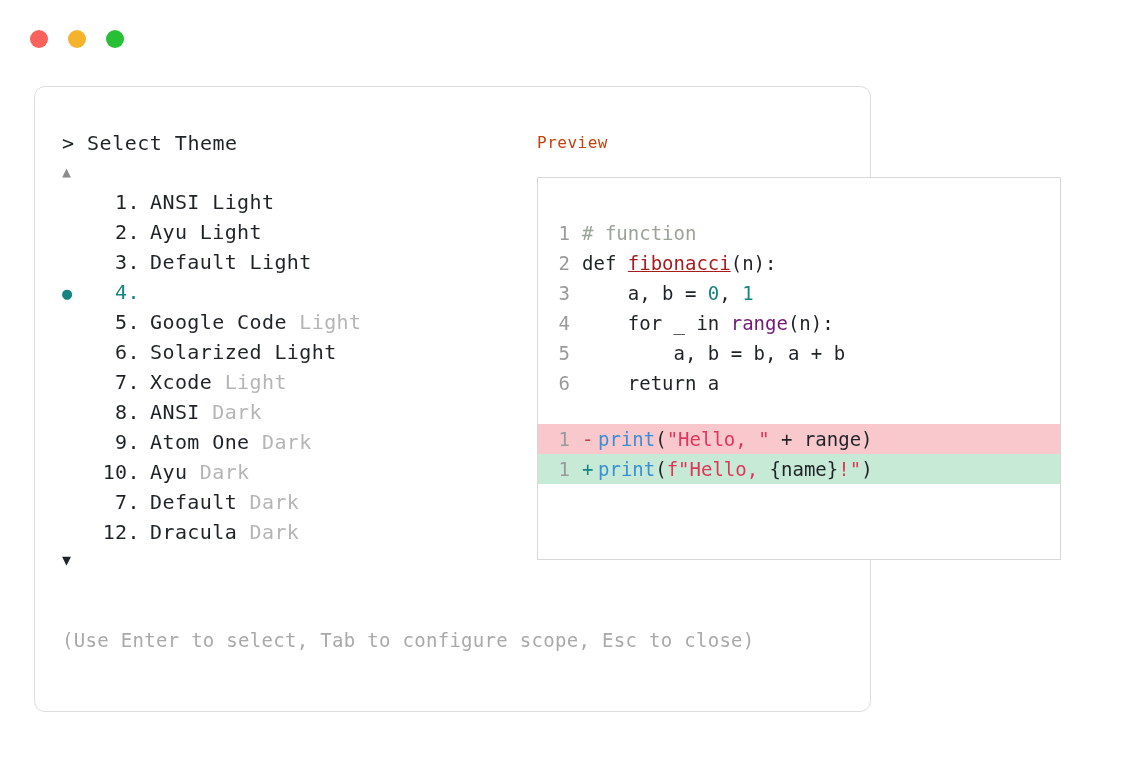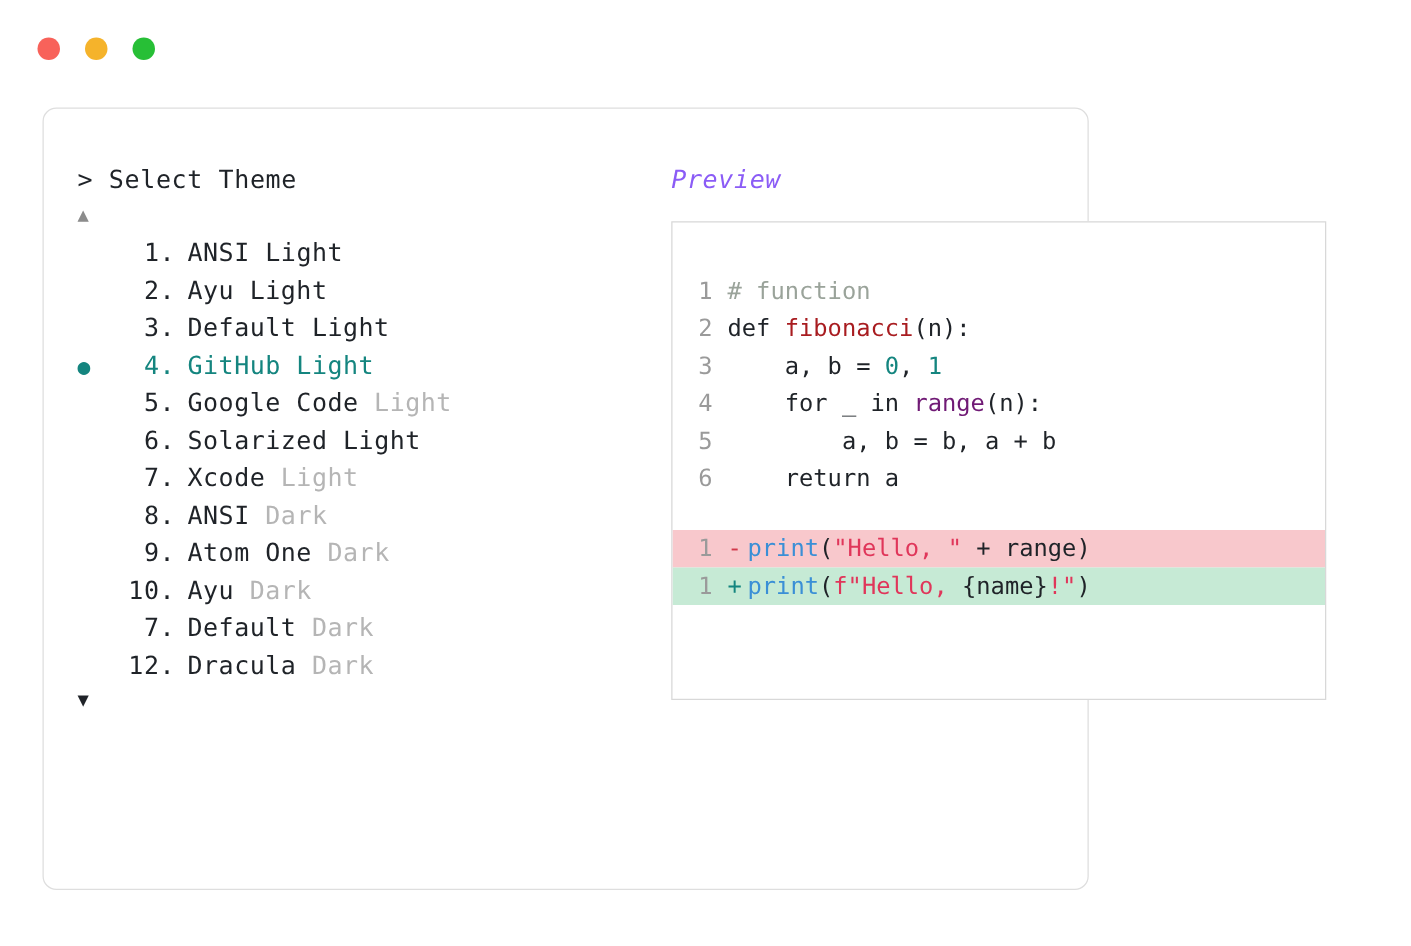--- a/index.html
+++ b/index.html
@@ -122,26 +122,25 @@
   }
 
   
   .right-col {
     position: absolute;
     left: 502px;
     top: 44px;
     width: 530px;
   }
   .preview-title {
-    font-size: 20px;
-    color: #8b5cf6;
+    font-size: 16px;
+    color: #c2410c;
     letter-spacing: 0.5px;
     line-height: 24px;
     white-space: pre;
-    font-style: italic;
   }
 
   .preview-box {
     margin-top: 22px;
     width: 524px;
     height: 383px;
     box-sizing: border-box;
     border: 1px solid #d8d8d8;
     background: #ffffff;
     position: relative;
@@ -178,21 +177,21 @@
   
   .diff-line { padding-left: 8px; }
   .diff-del  { background: #f8c8cc; }
   .diff-add  { background: #c6ead5; }
   .diff-sign { width: 16px; flex: 0 0 16px; }
   .sign-del  { color: #d1384a; }
   .sign-add  { color: #14857f; }
 
   
   .tok-comment { color: #9aa39a; }
-  .tok-fn      { color: #a81c20; }
+  .tok-fn      { color: #a81c20; text-decoration: underline; }
   .tok-num     { color: #14857f; }
   .tok-builtin { color: #701a75; }
   .tok-print   { color: #3a8fd6; }
   .tok-str     { color: #e0365a; }
   .tok-plain   { color: #1f2328; }
 </style>
 </head>
 <body>
 
 <div class="window-dots">
@@ -207,34 +206,35 @@
     <div class="left-col">
 
       <div class="prompt-row">&gt; Select Theme</div>
 
       <div class="scroll-arrow scroll-up">▲</div>
 
       <div class="theme-list" id="theme-list">
           <div class="theme-row"><span class="bullet-cell"></span><span class="idx-cell">1.</span><span class="name-cell">ANSI <span class="variant">Light</span></span></div>
           <div class="theme-row"><span class="bullet-cell"></span><span class="idx-cell">2.</span><span class="name-cell">Ayu <span class="variant">Light</span></span></div>
           <div class="theme-row"><span class="bullet-cell"></span><span class="idx-cell">3.</span><span class="name-cell">Default <span class="variant">Light</span></span></div>
-          <div class="theme-row selected"><span class="bullet-cell">●</span><span class="idx-cell">4.</span><span class="name-cell">GitHub <span class="variant">Light</span></span></div>
+          <div class="theme-row selected"><span class="bullet-cell">●</span><span class="idx-cell">4.</span></div>
           <div class="theme-row"><span class="bullet-cell"></span><span class="idx-cell">5.</span><span class="name-cell">Google Code <span class="variant dim">Light</span></span></div>
           <div class="theme-row"><span class="bullet-cell"></span><span class="idx-cell">6.</span><span class="name-cell">Solarized <span class="variant">Light</span></span></div>
           <div class="theme-row"><span class="bullet-cell"></span><span class="idx-cell">7.</span><span class="name-cell">Xcode <span class="variant dim">Light</span></span></div>
           <div class="theme-row"><span class="bullet-cell"></span><span class="idx-cell">8.</span><span class="name-cell">ANSI <span class="variant dim">Dark</span></span></div>
           <div class="theme-row"><span class="bullet-cell"></span><span class="idx-cell">9.</span><span class="name-cell">Atom One <span class="variant dim">Dark</span></span></div>
           <div class="theme-row"><span class="bullet-cell"></span><span class="idx-cell">10.</span><span class="name-cell">Ayu <span class="variant dim">Dark</span></span></div>
           <div class="theme-row"><span class="bullet-cell"></span><span class="idx-cell">7.</span><span class="name-cell">Default <span class="variant dim">Dark</span></span></div>
           <div class="theme-row"><span class="bullet-cell"></span><span class="idx-cell">12.</span><span class="name-cell">Dracula <span class="variant dim">Dark</span></span></div>
         </div>
 
       <div class="scroll-arrow scroll-down">▼</div>
     </div>
 
+    <div class="hint">(Use Enter to select, Tab to configure scope, Esc to close)</div>
 
     <div class="right-col">
       <div class="preview-title">Preview</div>
 
       <div class="preview-box">
         <div class="code-area" id="code-area">
             <div class="code-line"><span class="ln">1</span><span class="code-text"><span class="tok-comment"># function</span></span></div>
             <div class="code-line"><span class="ln">2</span><span class="code-text"><span class="tok-plain">def </span><span class="tok-fn">fibonacci</span><span class="tok-plain">(n):</span></span></div>
             <div class="code-line"><span class="ln">3</span><span class="code-text"><span class="tok-plain">    a, b = </span><span class="tok-num">0</span><span class="tok-plain">, </span><span class="tok-num">1</span></span></div>
             <div class="code-line"><span class="ln">4</span><span class="code-text"><span class="tok-plain">    for _ in </span><span class="tok-builtin">range</span><span class="tok-plain">(n):</span></span></div>

